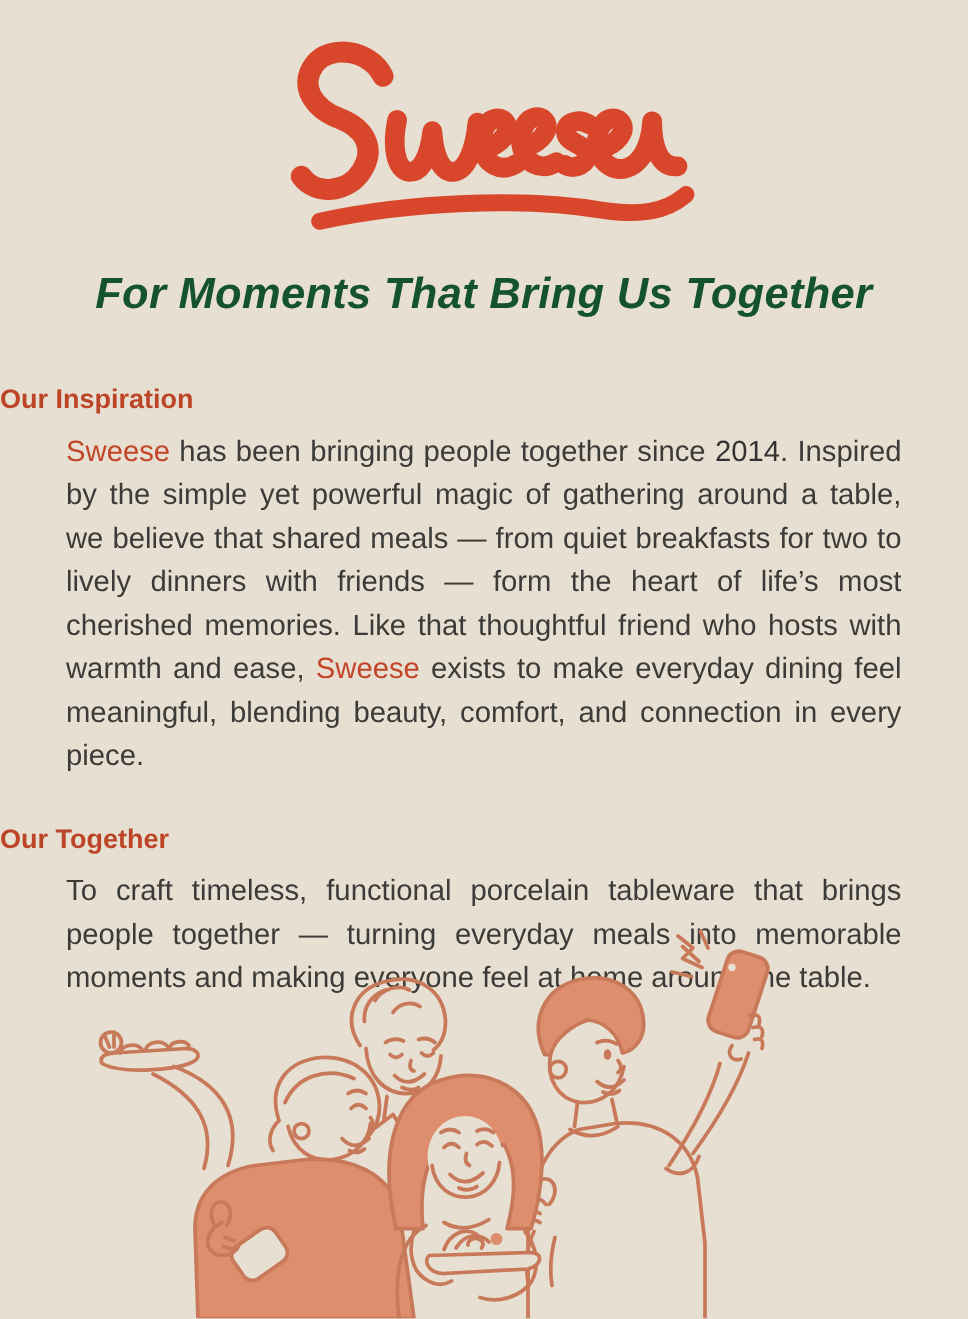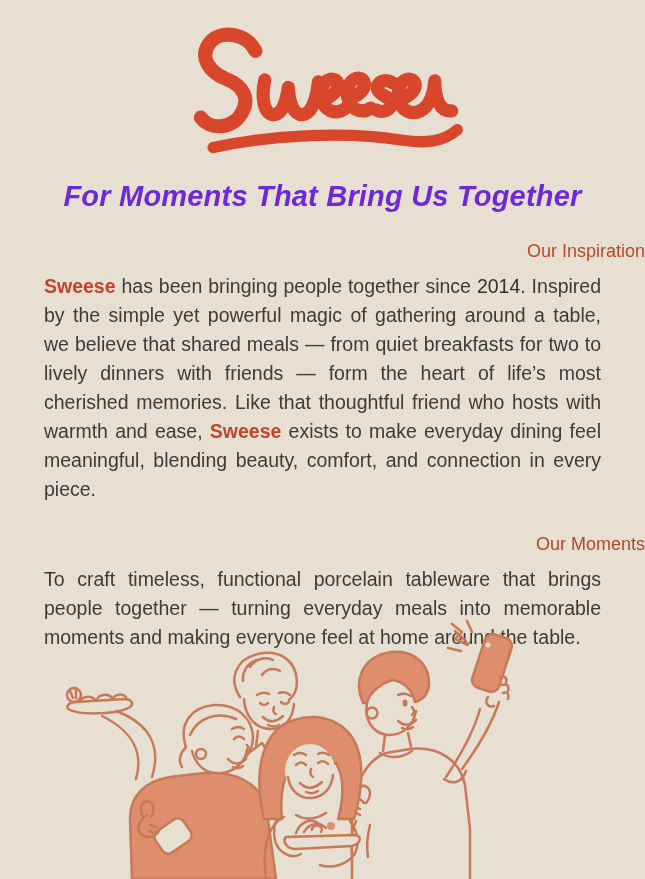--- a/index.html
+++ b/index.html
@@ -17,41 +17,41 @@
   }
   .logo-wrap { text-align:center; padding-top:22px; }
   .logo-svg { display:block; margin:0 auto; }
 
   .tagline {
     margin:14px 30px 0;
     text-align:center;
     font-size:29px;
     font-weight:700;
     font-style:italic;
-    color:#6d28d9;
+    color:#14532d;
     letter-spacing:0.2px;
   }
 
   .section-heading {
-    margin:28px 0 0;
-    text-align:right;
+    margin:43px 0 0;
+    text-align:left;
     font-size:18px;
-    font-weight:400;
+    font-weight:700;
     color:#bc4527;
   }
   .section-heading.mission { margin-top:30px; }
 
   .body-par {
     margin:10px 44px 0;
     font-size:19.5px;
     line-height:29px;
     color:#3d3b38;
     text-align:justify;
   }
-  .part-brand { color:#c2452a; font-weight:700; }
+  .part-brand { color:#c2452a; font-weight:400; }
   .part-bold  { font-weight:400; color:#333130; }
 
   .illustration {
     position:absolute;
     left:0; bottom:0;
     width:645px; height:260px;
     pointer-events:none;
   }
 </style>
 </head>
@@ -78,21 +78,21 @@
         <path d="M 48 133 C 112 119 192 116 248 125 C 274 129 293 127 308 114" stroke-width="12"></path>
       </g>
     </svg>
   </div>
 
   <h1 class="tagline">For Moments That Bring Us Together</h1>
 
   <h2 class="section-heading">Our Inspiration</h2>
   <p class="body-par"><span class="part-brand">Sweese</span><span class="part-normal"> has been bringing people together since </span><span class="part-bold">2014</span><span class="part-normal">. Inspired by the simple yet powerful magic of gathering around a table, we believe that shared meals — from quiet breakfasts for two to lively dinners with friends — form the heart of life’s most cherished memories. Like that thoughtful friend who hosts with warmth and ease, </span><span class="part-brand">Sweese</span><span class="part-normal"> exists to make everyday dining feel meaningful, blending beauty, comfort, and connection in every piece.</span></p>
 
-  <h2 class="section-heading mission">Our Moments</h2>
+  <h2 class="section-heading mission">Our Together</h2>
   <p class="body-par">To craft timeless, functional porcelain tableware that brings people together — turning everyday meals into memorable moments and making everyone feel at home around the table.</p>
 
   <svg class="illustration" viewBox="0 0 645 260" role="img" aria-label="Line-art of four friends taking a selfie, holding plates of food and giving thumbs up">
     <g fill="none" stroke="#c8795a" stroke-width="2.5" stroke-linecap="round" stroke-linejoin="round">
 
       <g>
         <path d="M 240 78 C 228 60 236 40 258 35 C 280 30 296 42 297 62 C 297 70 294 77 289 81"></path>
         <path d="M 250 48 C 255 40 266 37 273 41"></path>
         <path d="M 243 62 C 242 52 248 44 257 41"></path>
         <path d="M 262 56 C 266 50 274 48 280 52"></path>

